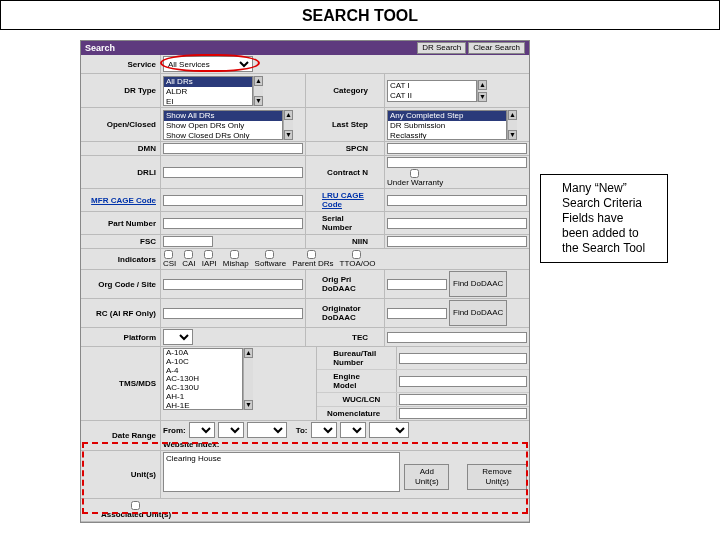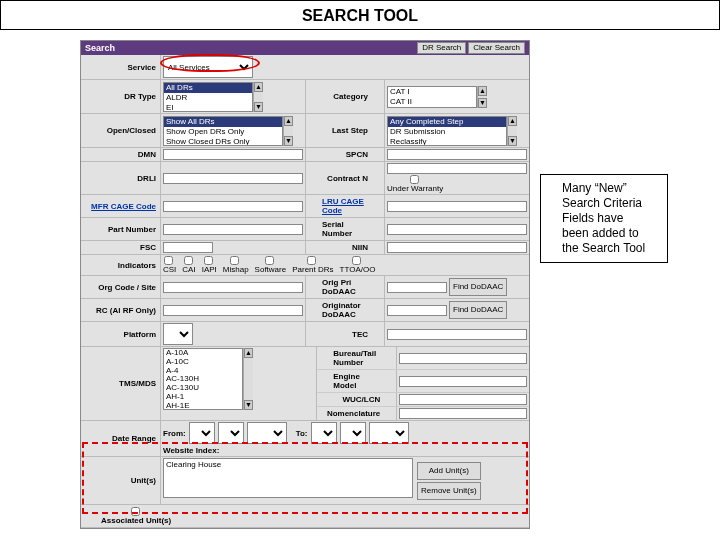--- a/index.html
+++ b/index.html
@@ -100,21 +100,21 @@
   input[type=text].fld {
     font-size: 8px;
     padding: 0 1px;
     height: 11px;
     border: 1px solid #888;
     background: #fff;
     width: 100%;
   }
   select.fld {
     font-size: 8px;
-    height: 22px;
+    height: 16px;
     border: 1px solid #888;
     background: #fff;
   }
   .listbox {
     font-size: 8px;
     border: 1px solid #888;
     background: #fff;
     width: 100%;
     height: 30px;
     overflow: hidden;
@@ -150,21 +150,21 @@
     position: absolute;
     border: 2px dashed #d00;
     pointer-events: none;
   }
   .btn-small {
     font-size: 8px;
     border: 1px solid #888;
     background: #ddd;
     padding: 0 3px;
     line-height: 10px;
-    height: 18px;
+    height: 26px;
   }
   .tms-list {
     font-size: 8px;
     border: 1px solid #888;
     background: #fff;
     width: 80px;
     height: 62px;
     overflow: hidden;
   }
   .tms-list .opt { padding: 0 2px; line-height: 8.8px; white-space: nowrap; }
@@ -463,21 +463,21 @@
       <div style="display:flex;align-items:center;gap:3px;">
         <span style="font-weight:bold;">Website Index:</span>
       </div>
     </div>
   </div>
 
   <div class="row" style="min-height:48px;">
     <div class="cell-label">Unit(s)</div>
     <div class="cell-input" style="flex:4;gap:4px;align-items:flex-start;">
       <div class="units-text">Clearing House</div>
-      <div style="display:flex;flex-direction:column;gap:2px;margin-top:4px;">
+      <div style="display:flex;flex-direction:row;gap:18px;margin-top:12px;">
         <button class="btn-small">Add Unit(s)</button>
         <button class="btn-small">Remove Unit(s)</button>
       </div>
     </div>
   </div>
 
   <div class="row">
     <div class="cell-label" style="width:auto;min-width:0;padding-left:20px;text-align:left;justify-content:flex-start;border-right:none;">
       <label class="chk">
           <input type="checkbox" style="">

